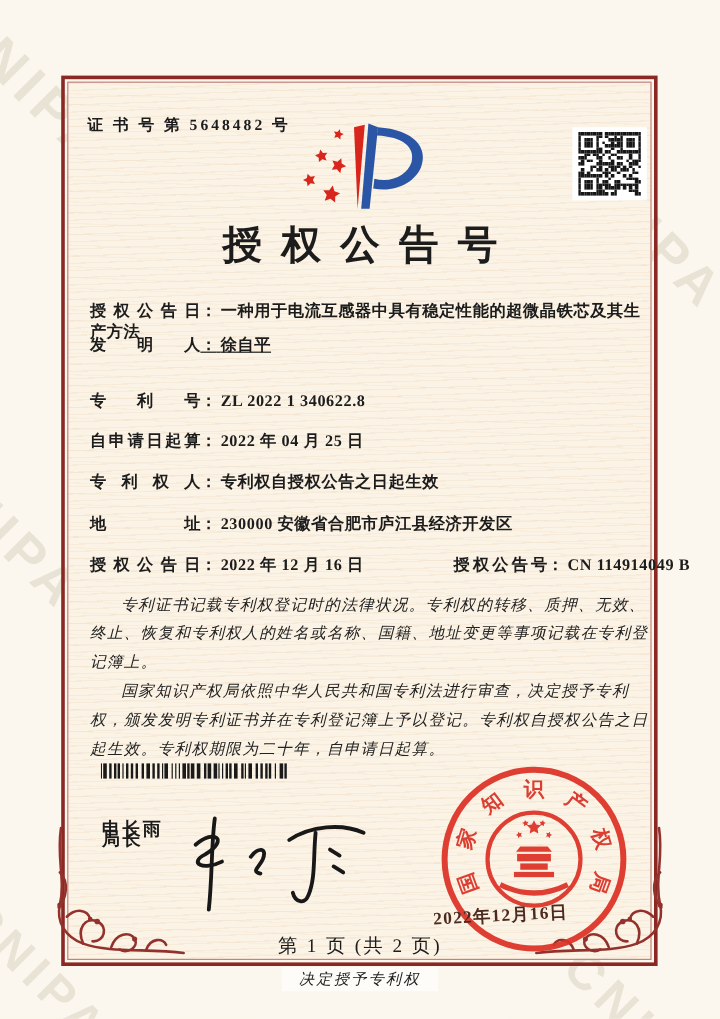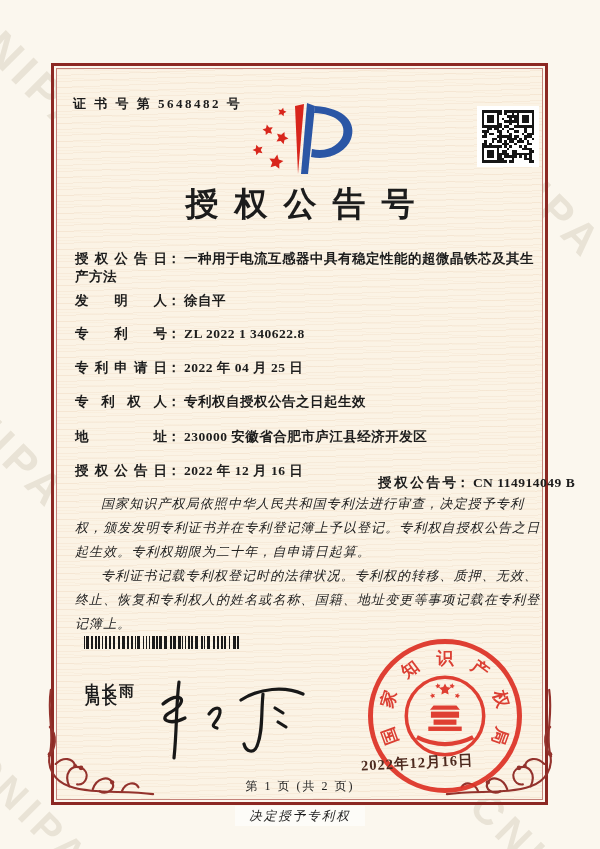--- a/index.html
+++ b/index.html
@@ -34,21 +34,21 @@
   .qm{width:2.5px;height:2.5px;}
   .qm.b{background:#161616;}
 
   .title{position:absolute;left:0;right:0;top:182px;z-index:3;text-align:center;
          font-size:33px;font-weight:700;letter-spacing:16px;padding-left:16px;}
 
   .frow{position:absolute;left:75px;right:56px;z-index:3;font-size:13.5px;font-weight:600;line-height:1.35;}
   .flabel{display:inline-block;width:92px;text-align:justify;text-align-last:justify;vertical-align:top;font-weight:700;}
   .fcolon{font-weight:700;}
   .fval{letter-spacing:.5px;}
-  .fsub{position:absolute;left:303px;top:0;white-space:nowrap;margin-top:12px;}
+  .fsub{position:absolute;left:303px;top:0;white-space:nowrap;}
   .fsub .flabel{width:78px;}
 
   .body-text{position:absolute;left:75px;right:57px;top:492px;z-index:3;
              font-size:13px;font-style:italic;line-height:1.85;letter-spacing:1.1px;color:#222;}
   .body-text p{margin:0;text-indent:2em;}
 
   .barcode{position:absolute;left:84px;top:636px;width:158px;height:13px;z-index:3;font-size:0;white-space:nowrap;overflow:hidden;}
 
   .sig-title{position:absolute;left:85px;top:690px;z-index:3;font-size:15px;font-weight:700;
              font-family:"Liberation Sans","DejaVu Sans",sans-serif;letter-spacing:2px;}
@@ -57,21 +57,21 @@
   .sig-hand{position:absolute;left:145px;top:674px;width:178px;height:92px;z-index:3;}
 
   .seal{position:absolute;left:368px;top:639px;width:154px;height:154px;z-index:4;opacity:.93;}
   .seal-ring{position:absolute;inset:0;border:5px solid #dd3226;border-radius:50%;}
   .seal-ch{position:absolute;font-size:17px;font-weight:700;color:#d93226;z-index:2;
            font-family:"Liberation Serif","DejaVu Serif",serif;}
   .seal-emblem{position:absolute;left:33px;top:33px;width:88px;height:88px;}
   .seal-date{position:absolute;left:361px;top:752px;width:172px;z-index:5;font-size:14.5px;font-weight:700;
              color:#4d2a1f;letter-spacing:1px;transform:rotate(-3deg);white-space:nowrap;}
 
-  .page-info{position:absolute;left:0;right:0;top:778px;z-index:3;text-align:center;font-size:12px;letter-spacing:2px;}
+  .page-info{position:absolute;left:0;right:0;top:778px;z-index:3;text-align:center;font-size:16px;letter-spacing:2px;}
   .note{position:absolute;left:0;right:0;top:808px;z-index:3;text-align:center;font-size:12.5px;font-style:italic;letter-spacing:2px;}
   .note span{background:rgba(255,255,255,.6);padding:3px 14px;}
 </style>
 </head>
 <body>
 
 <div class="wm" style="top:-8px;left:-16px;font-size:46px;">CNIPA</div>
 <div class="wm" style="top:118px;left:498px;font-size:44px;">CNIPA</div>
 <div class="wm" style="top:128px;left:228px;font-size:44px;color:rgba(167,152,120,.12);">CNIPA</div>
 <div class="wm" style="top:368px;left:-38px;font-size:44px;">CNIPA</div>
@@ -580,52 +580,52 @@
       <div class="qm b"></div>
     </div>
 </div>
 
 <div class="title">授权公告号</div>
 
 <div class="frow" style="top:250px;">
   <span class="flabel">授权公告日</span><span class="fcolon">：</span>
   <span class="fval">一种用于电流互感器中具有稳定性能的超微晶铁芯及其生产方法</span>
 </div>
-<div class="frow" style="top:292px;">
+<div class="frow" style="top:279px;text-decoration:underline;">
   <span class="flabel">发明人</span><span class="fcolon">：</span>
   <span class="fval">徐自平</span>
 </div>
 <div class="frow" style="top:325px;">
   <span class="flabel">专利号</span><span class="fcolon">：</span>
   <span class="fval">ZL 2022 1 340622.8</span>
 </div>
 <div class="frow" style="top:359px;">
-  <span class="flabel">专利申请日</span><span class="fcolon">：</span>
+  <span class="flabel">自申请日起算</span><span class="fcolon">：</span>
   <span class="fval">2022 年 04 月 25 日</span>
 </div>
 <div class="frow" style="top:393px;">
   <span class="flabel">专利权人</span><span class="fcolon">：</span>
   <span class="fval">专利权自授权公告之日起生效</span>
 </div>
 <div class="frow" style="top:428px;">
   <span class="flabel">地址</span><span class="fcolon">：</span>
   <span class="fval">230000  安徽省合肥市庐江县经济开发区</span>
 </div>
 <div class="frow" style="top:462px;">
   <span class="flabel">授权公告日</span><span class="fcolon">：</span>
   <span class="fval">2022 年 12 月 16 日</span>
   <span class="fsub">
     <span class="flabel">授权公告号</span><span class="fcolon">：</span>
     <span class="fval">CN 114914049 B</span>
   </span>
 </div>
 
 <div class="body-text">
+  <p>专利证书记载专利权登记时的法律状况。专利权的转移、质押、无效、终止、恢复和专利权人的姓名或名称、国籍、地址变更等事项记载在专利登记簿上。</p>
   <p>国家知识产权局依照中华人民共和国专利法进行审查，决定授予专利权，颁发发明专利证书并在专利登记簿上予以登记。专利权自授权公告之日起生效。专利权期限为二十年，自申请日起算。</p>
-  <p>专利证书记载专利权登记时的法律状况。专利权的转移、质押、无效、终止、恢复和专利权人的姓名或名称、国籍、地址变更等事项记载在专利登记簿上。</p>
 </div>
 
 <div class="barcode"><span style="display: inline-block; height: 13px; width: 1px; background: rgb(26, 26, 26);"></span><span style="display: inline-block; height: 13px; width: 1px;"></span><span style="display: inline-block; height: 13px; width: 3px; background: rgb(26, 26, 26);"></span><span style="display: inline-block; height: 13px; width: 2px;"></span><span style="display: inline-block; height: 13px; width: 2px; background: rgb(26, 26, 26);"></span><span style="display: inline-block; height: 13px; width: 2px;"></span><span style="display: inline-block; height: 13px; width: 2px; background: rgb(26, 26, 26);"></span><span style="display: inline-block; height: 13px; width: 1px;"></span><span style="display: inline-block; height: 13px; width: 2px; background: rgb(26, 26, 26);"></span><span style="display: inline-block; height: 13px; width: 2px;"></span><span style="display: inline-block; height: 13px; width: 1px; background: rgb(26, 26, 26);"></span><span style="display: inline-block; height: 13px; width: 2px;"></span><span style="display: inline-block; height: 13px; width: 2px; background: rgb(26, 26, 26);"></span><span style="display: inline-block; height: 13px; width: 2px;"></span><span style="display: inline-block; height: 13px; width: 2px; background: rgb(26, 26, 26);"></span><span style="display: inline-block; height: 13px; width: 2px;"></span><span style="display: inline-block; height: 13px; width: 2px; background: rgb(26, 26, 26);"></span><span style="display: inline-block; height: 13px; width: 3px;"></span><span style="display: inline-block; height: 13px; width: 2px; background: rgb(26, 26, 26);"></span><span style="display: inline-block; height: 13px; width: 2px;"></span><span style="display: inline-block; height: 13px; width: 3px; background: rgb(26, 26, 26);"></span><span style="display: inline-block; height: 13px; width: 2px;"></span><span style="display: inline-block; height: 13px; width: 2px; background: rgb(26, 26, 26);"></span><span style="display: inline-block; height: 13px; width: 2px;"></span><span style="display: inline-block; height: 13px; width: 2px; background: rgb(26, 26, 26);"></span><span style="display: inline-block; height: 13px; width: 2px;"></span><span style="display: inline-block; height: 13px; width: 1px; background: rgb(26, 26, 26);"></span><span style="display: inline-block; height: 13px; width: 1px;"></span><span style="display: inline-block; height: 13px; width: 3px; background: rgb(26, 26, 26);"></span><span style="display: inline-block; height: 13px; width: 3px;"></span><span style="display: inline-block; height: 13px; width: 1px; background: rgb(26, 26, 26);"></span><span style="display: inline-block; height: 13px; width: 2px;"></span><span style="display: inline-block; height: 13px; width: 1px; background: rgb(26, 26, 26);"></span><span style="display: inline-block; height: 13px; width: 2px;"></span><span style="display: inline-block; height: 13px; width: 1px; background: rgb(26, 26, 26);"></span><span style="display: inline-block; height: 13px; width: 2px;"></span><span style="display: inline-block; height: 13px; width: 3px; background: rgb(26, 26, 26);"></span><span style="display: inline-block; height: 13px; width: 1px;"></span><span style="display: inline-block; height: 13px; width: 2px; background: rgb(26, 26, 26);"></span><span style="display: inline-block; height: 13px; width: 1px;"></span><span style="display: inline-block; height: 13px; width: 3px; background: rgb(26, 26, 26);"></span><span style="display: inline-block; height: 13px; width: 2px;"></span><span style="display: inline-block; height: 13px; width: 3px; background: rgb(26, 26, 26);"></span><span style="display: inline-block; height: 13px; width: 3px;"></span><span style="display: inline-block; height: 13px; width: 2px; background: rgb(26, 26, 26);"></span><span style="display: inline-block; height: 13px; width: 1px;"></span><span style="display: inline-block; height: 13px; width: 3px; background: rgb(26, 26, 26);"></span><span style="display: inline-block; height: 13px; width: 2px;"></span><span style="display: inline-block; height: 13px; width: 3px; background: rgb(26, 26, 26);"></span><span style="display: inline-block; height: 13px; width: 1px;"></span><span style="display: inline-block; height: 13px; width: 1px; background: rgb(26, 26, 26);"></span><span style="display: inline-block; height: 13px; width: 2px;"></span><span style="display: inline-block; height: 13px; width: 1px; background: rgb(26, 26, 26);"></span><span style="display: inline-block; height: 13px; width: 2px;"></span><span style="display: inline-block; height: 13px; width: 2px; background: rgb(26, 26, 26);"></span><span style="display: inline-block; height: 13px; width: 1px;"></span><span style="display: inline-block; height: 13px; width: 2px; background: rgb(26, 26, 26);"></span><span style="display: inline-block; height: 13px; width: 2px;"></span><span style="display: inline-block; height: 13px; width: 3px; background: rgb(26, 26, 26);"></span><span style="display: inline-block; height: 13px; width: 3px;"></span><span style="display: inline-block; height: 13px; width: 2px; background: rgb(26, 26, 26);"></span><span style="display: inline-block; height: 13px; width: 1px;"></span><span style="display: inline-block; height: 13px; width: 1px; background: rgb(26, 26, 26);"></span><span style="display: inline-block; height: 13px; width: 2px;"></span><span style="display: inline-block; height: 13px; width: 3px; background: rgb(26, 26, 26);"></span><span style="display: inline-block; height: 13px; width: 3px;"></span><span style="display: inline-block; height: 13px; width: 2px; background: rgb(26, 26, 26);"></span><span style="display: inline-block; height: 13px; width: 2px;"></span><span style="display: inline-block; height: 13px; width: 2px; background: rgb(26, 26, 26);"></span><span style="display: inline-block; height: 13px; width: 2px;"></span><span style="display: inline-block; height: 13px; width: 2px; background: rgb(26, 26, 26);"></span><span style="display: inline-block; height: 13px; width: 1px;"></span><span style="display: inline-block; height: 13px; width: 2px; background: rgb(26, 26, 26);"></span><span style="display: inline-block; height: 13px; width: 3px;"></span><span style="display: inline-block; height: 13px; width: 1px; background: rgb(26, 26, 26);"></span><span style="display: inline-block; height: 13px; width: 3px;"></span><span style="display: inline-block; height: 13px; width: 3px; background: rgb(26, 26, 26);"></span><span style="display: inline-block; height: 13px; width: 1px;"></span><span style="display: inline-block; height: 13px; width: 2px; background: rgb(26, 26, 26);"></span><span style="display: inline-block; height: 13px; width: 1px;"></span></div>
 
 <div class="sig-title">局长</div>
 <div class="sig-name">申长雨</div>
 <svg class="sig-hand" viewBox="0 0 178 92">
   <g fill="none" stroke="#181818" stroke-width="3.2" stroke-linecap="round" stroke-linejoin="round">
     <path d="M34,8 C31,30 32,56 29,84"></path>
     <path d="M18,30 C34,16 46,26 26,38 C12,45 24,52 40,44"></path>

